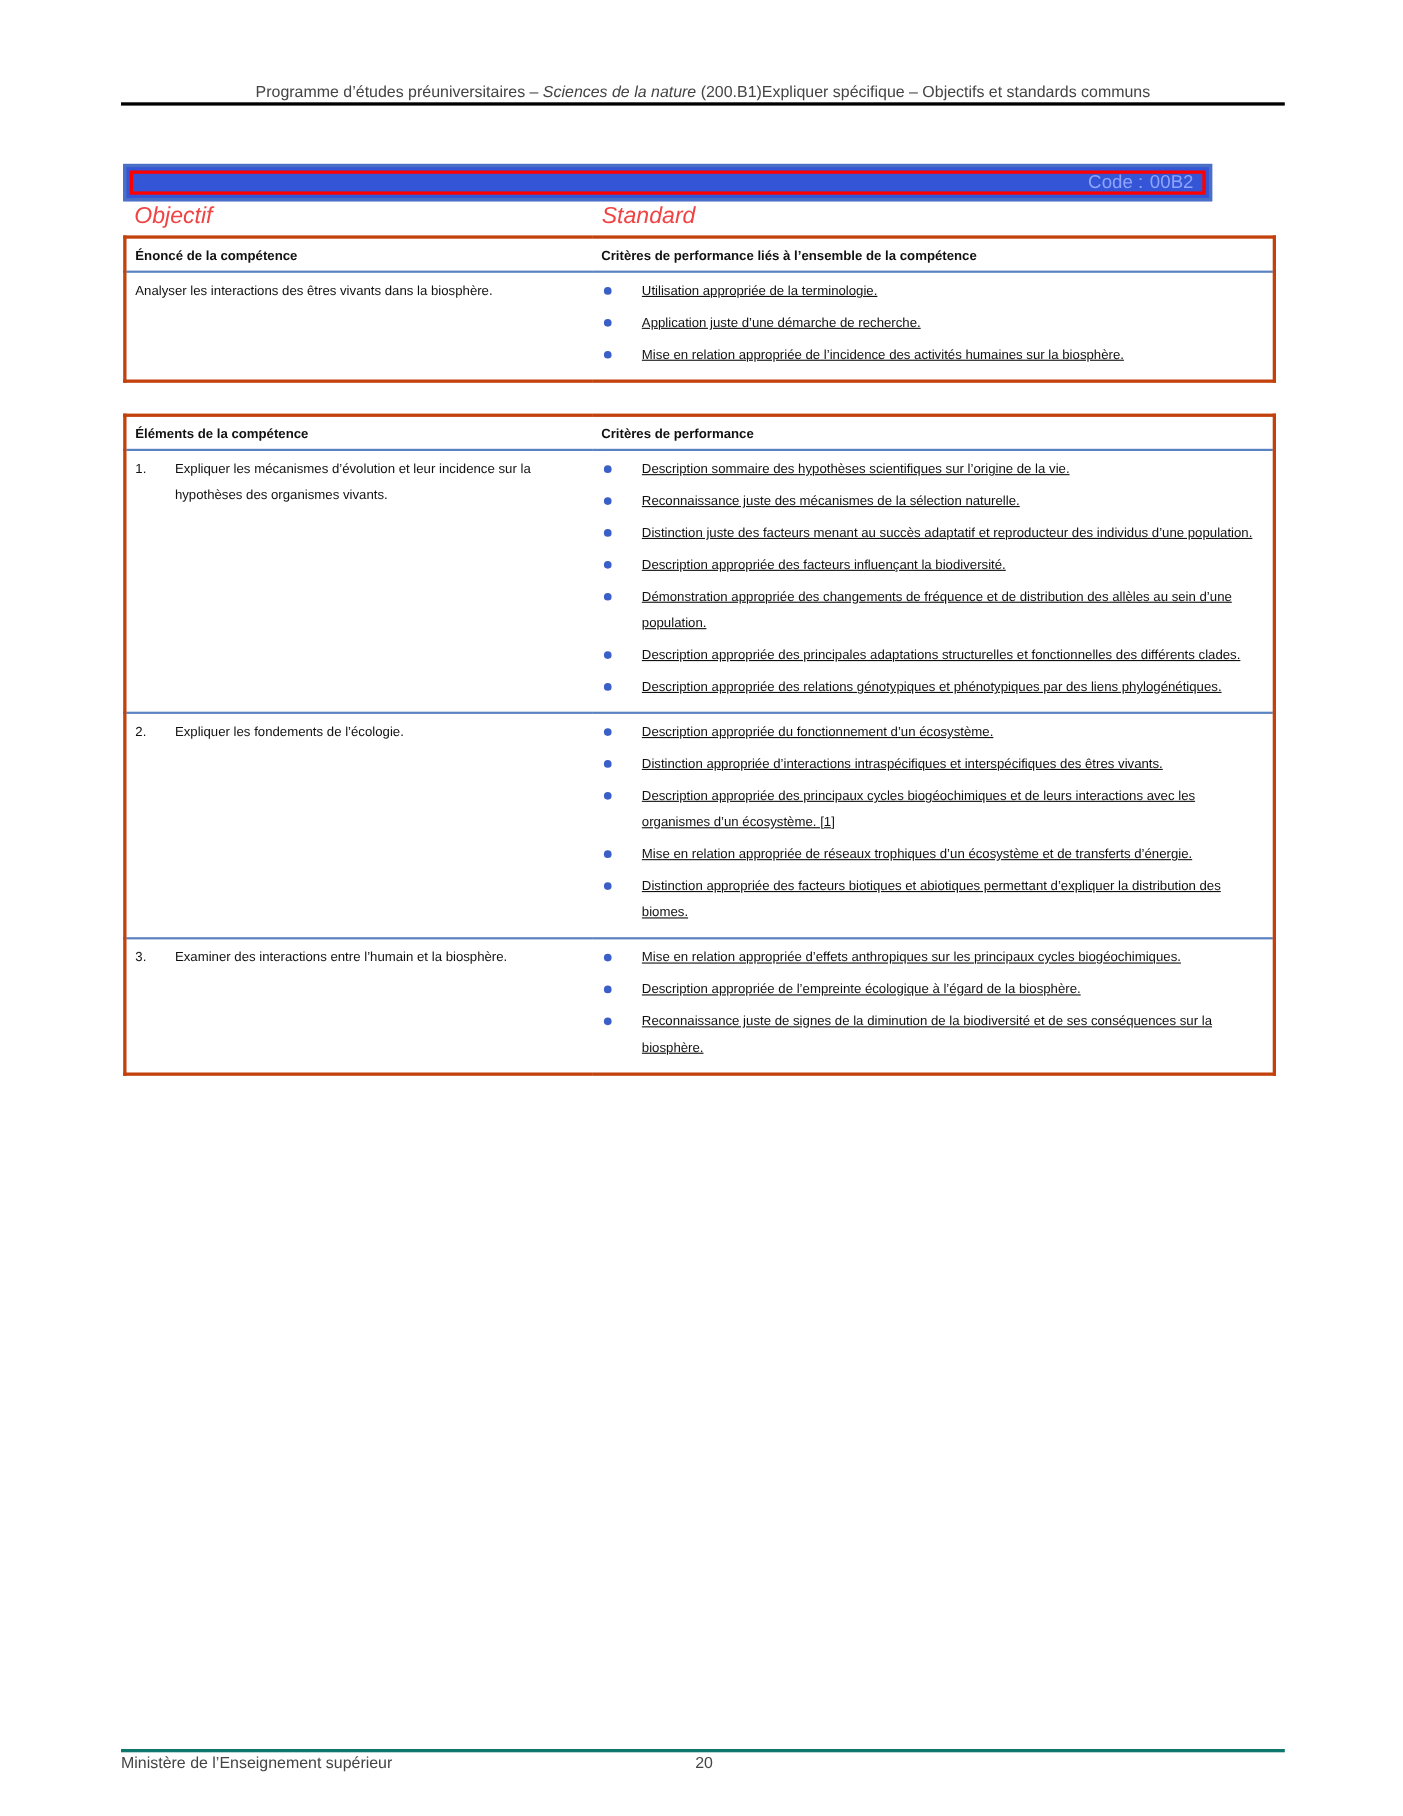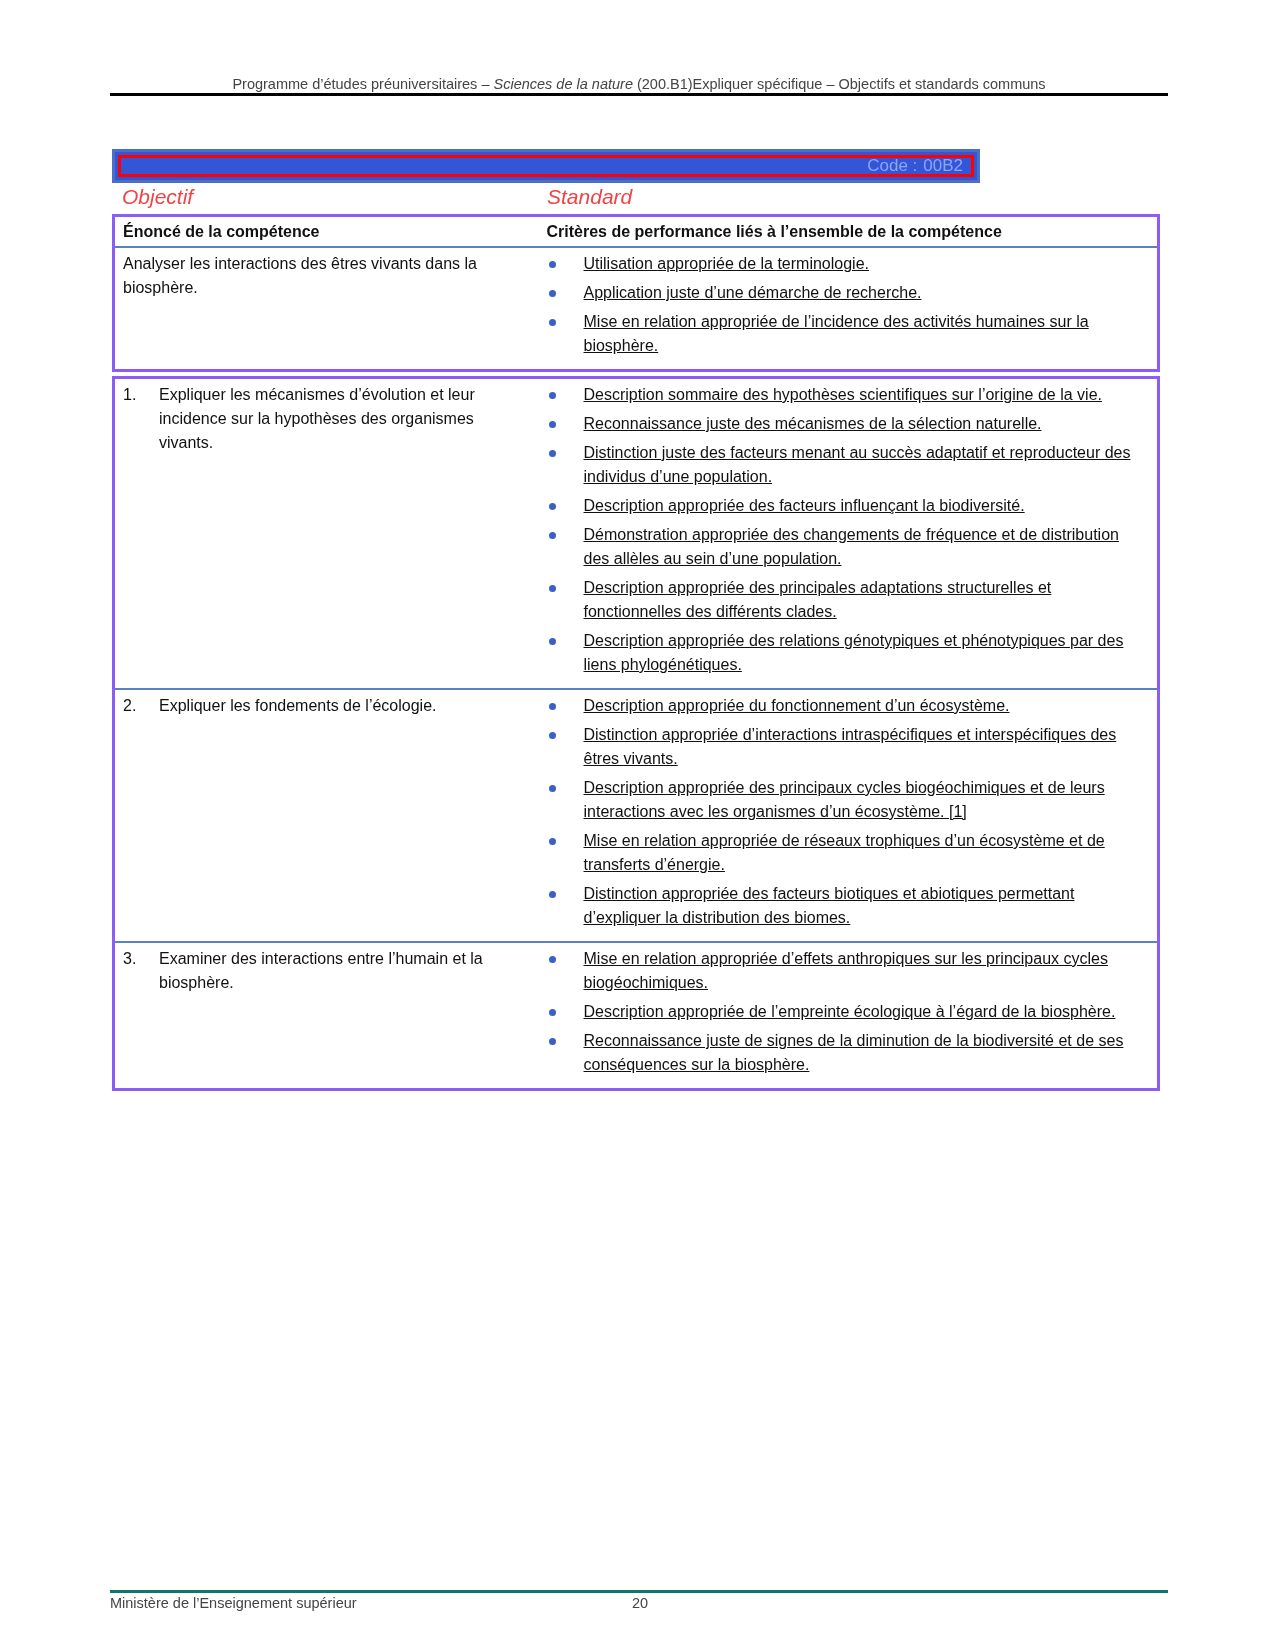--- a/index.html
+++ b/index.html
@@ -8,41 +8,41 @@
 
     .running-header {
       position: absolute; left: 110px; top: 74px; width: 1058px; height: 22px;
       display: flex; justify-content: center; align-items: flex-end;
       font-size: 14.5px; color: #444;
       border-bottom: 3px solid #000; padding-bottom: 1px;
     }
     .running-header .left i { font-style: italic; }
 
     .code-band {
-      position: absolute; left: 112px; top: 149px; width: 868px; height: 34px;
+      position: absolute; left: 112px; top: 149px; width: 990px; height: 34px;
       background: #3355d6; border: 3px solid #4a6fc7;
     }
     .code-band .inner {
       position: absolute; inset: 3px; border: 3px solid #ff0000;
       display: flex; justify-content: flex-end; align-items: center; padding-right: 8px;
       color: #8fa4ff; font-size: 17px;
     }
     .code-band .inner span { margin-left: 6px; }
 
     .obj-std {
       position: absolute; left: 122px; top: 185px; width: 1040px; height: 26px;
       font-size: 21px; font-weight: normal; font-style: italic; color: #ef4444;
     }
     .obj-std .objectif { position: absolute; left: 0; top: 0; }
     .obj-std .standard { position: absolute; left: 425px; top: 0; }
 
     table.comp {
       position: absolute; left: 112px; width: 1048px;
-      border-collapse: collapse; border: 3px solid #8b5cf6;
-      font-size: 16px; line-height: 24px;
+      border-collapse: collapse; border: 3px solid #c2410c;
+      font-size: 12px; line-height: 24px;
     }
     table.comp th {
       text-align: left; font-weight: bold; padding: 3px 8px 2px 8px;
       border-bottom: 2px solid #5a82c0; vertical-align: top;
     }
     table.comp td { vertical-align: top; padding: 4px 8px 6px 8px; }
     table.comp tr.sep td { border-top: 2px solid #5a82c0; }
     .col-left { width: 425px; }
 
     ul.crit { list-style: none; }
@@ -101,20 +101,24 @@
         <li><span class="bullet"></span><span>Application juste d’une démarche de recherche.</span></li>
         <li><span class="bullet"></span><span>Mise en relation appropriée de l’incidence des activités humaines sur la biosphère.</span></li>
       </ul>
     </td>
   </tr>
 </tbody>
   </table>
 
 <table class="comp" id="table2">
   <tbody>
+      <tr>
+    <th class="col-left">Éléments de la compétence</th>
+    <th>Critères de performance</th>
+  </tr>
 
   <tr>
     <td class="col-left">
       <div class="elem">
         <span class="num">1.</span>
         <span>Expliquer les mécanismes d’évolution et leur incidence sur la hypothèses des organismes vivants.</span>
       </div>
     </td>
     <td>
       <ul class="crit">

